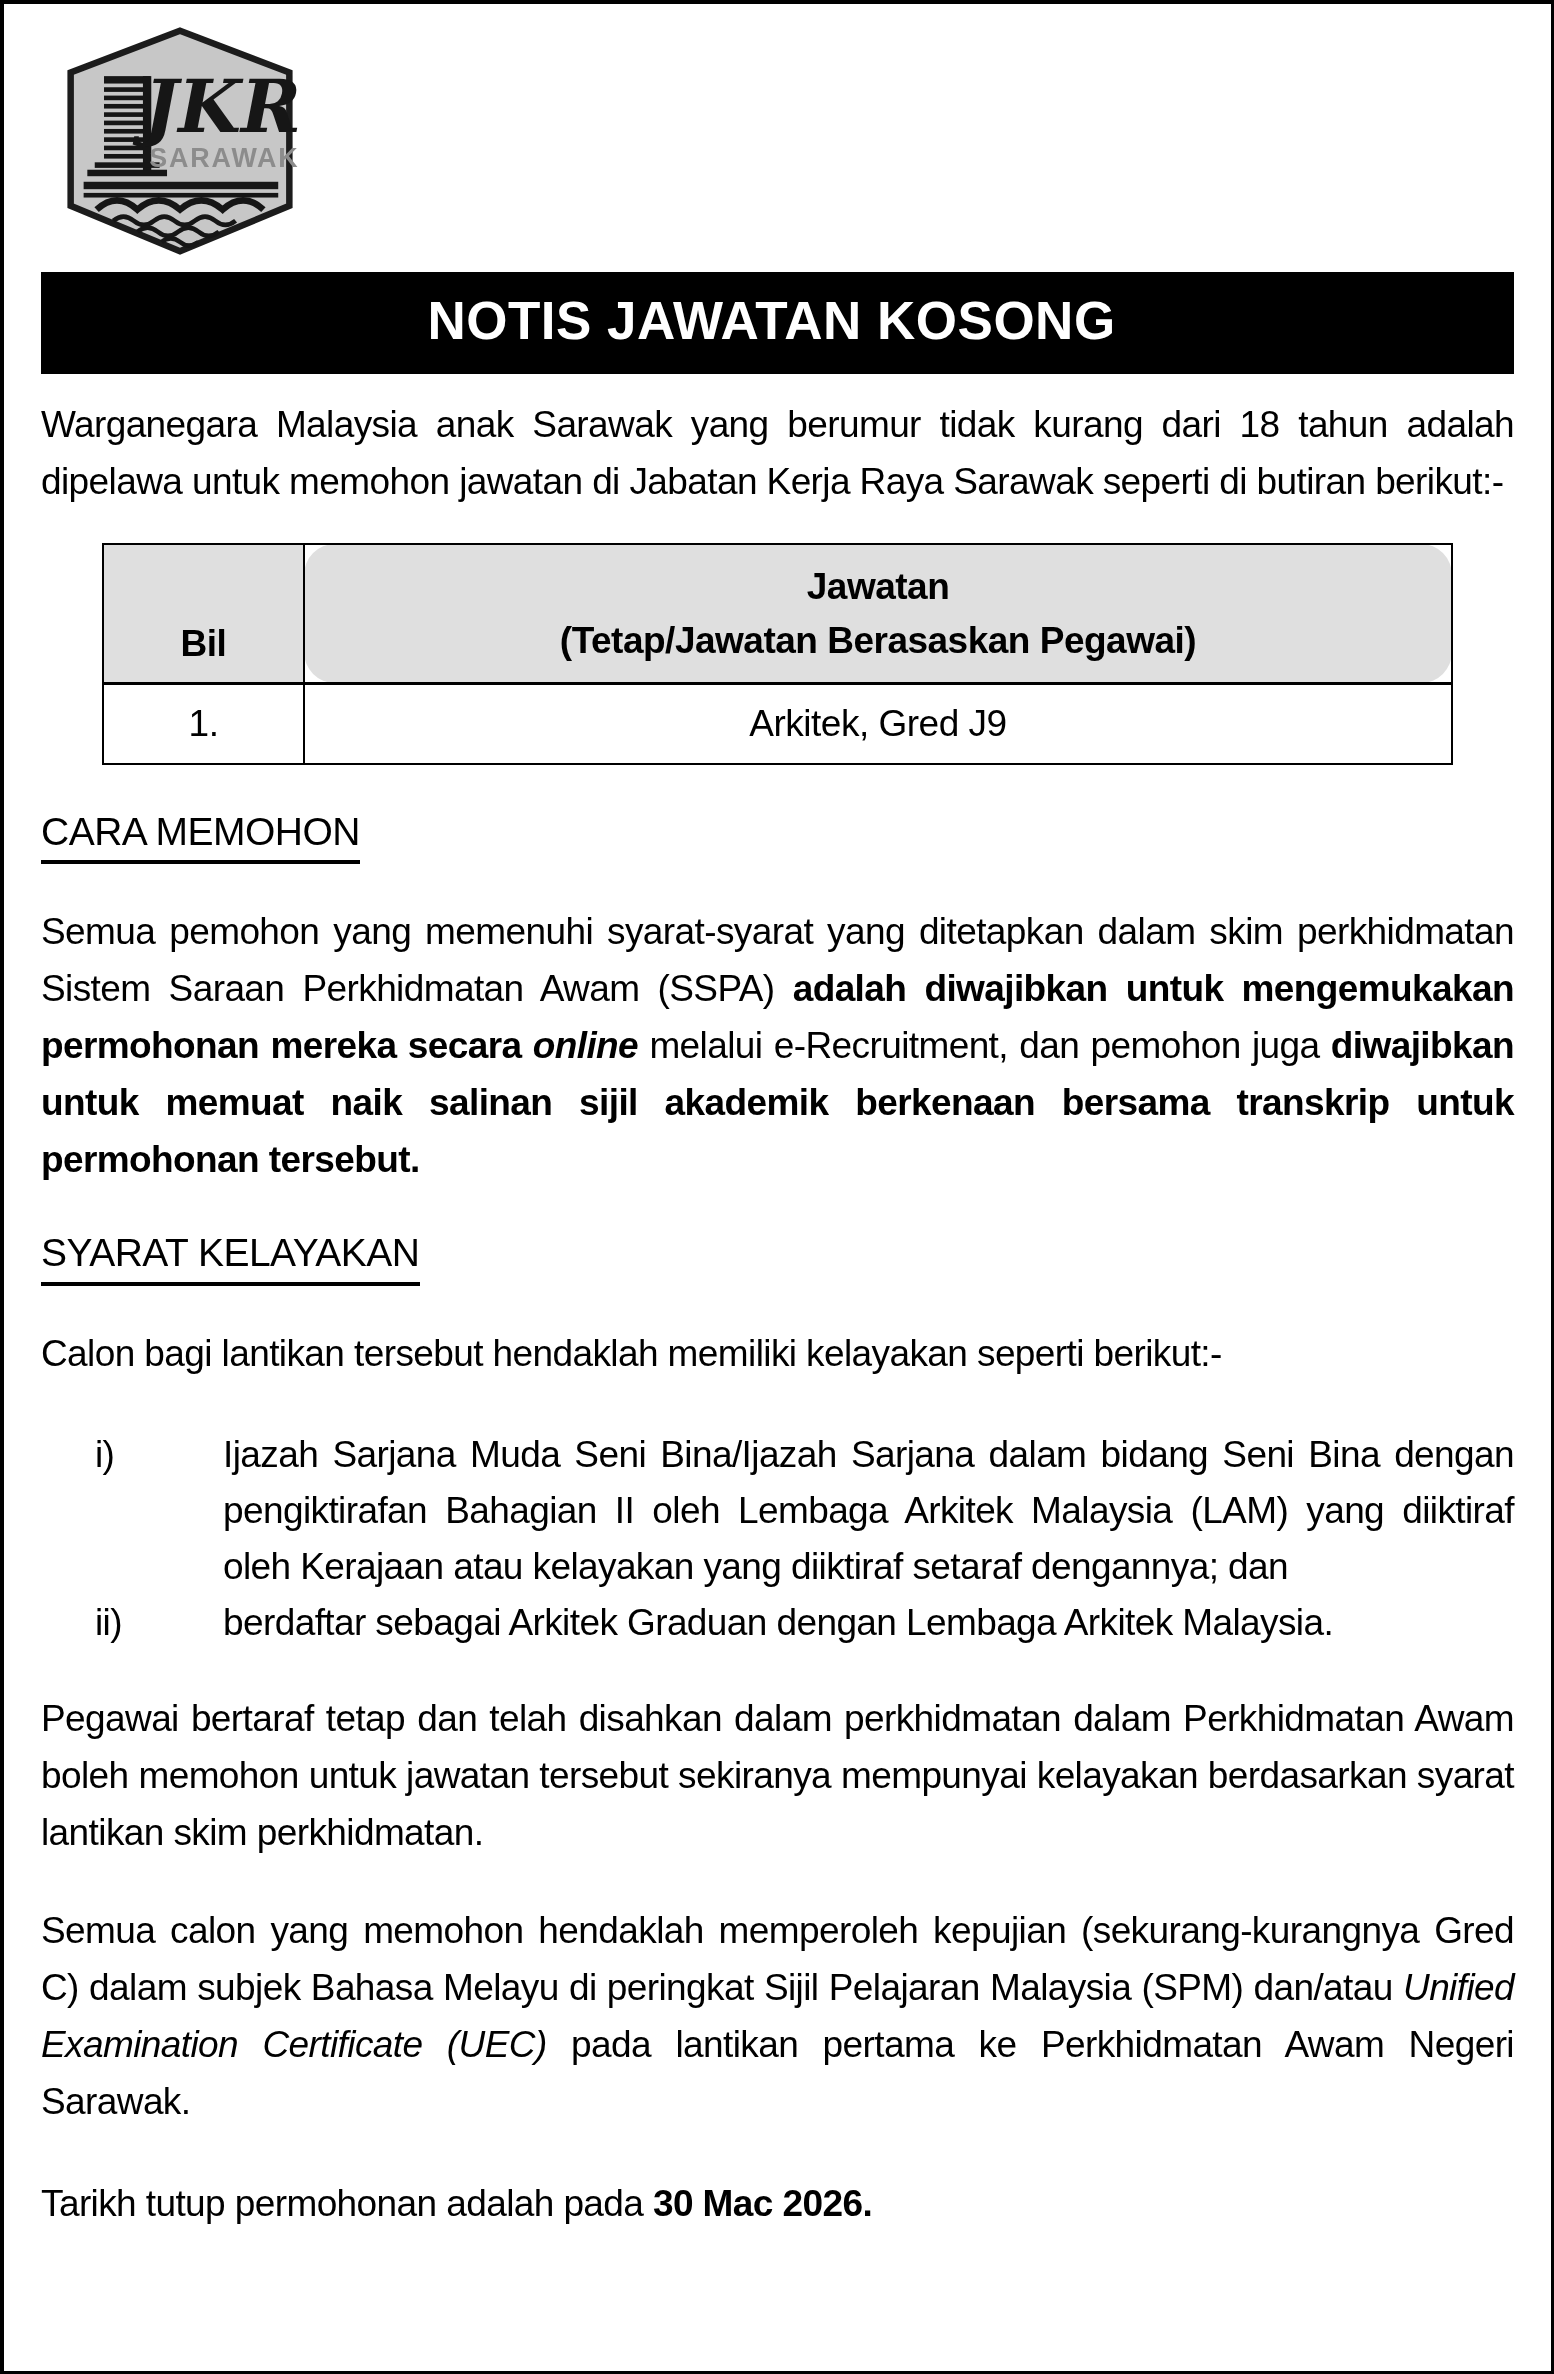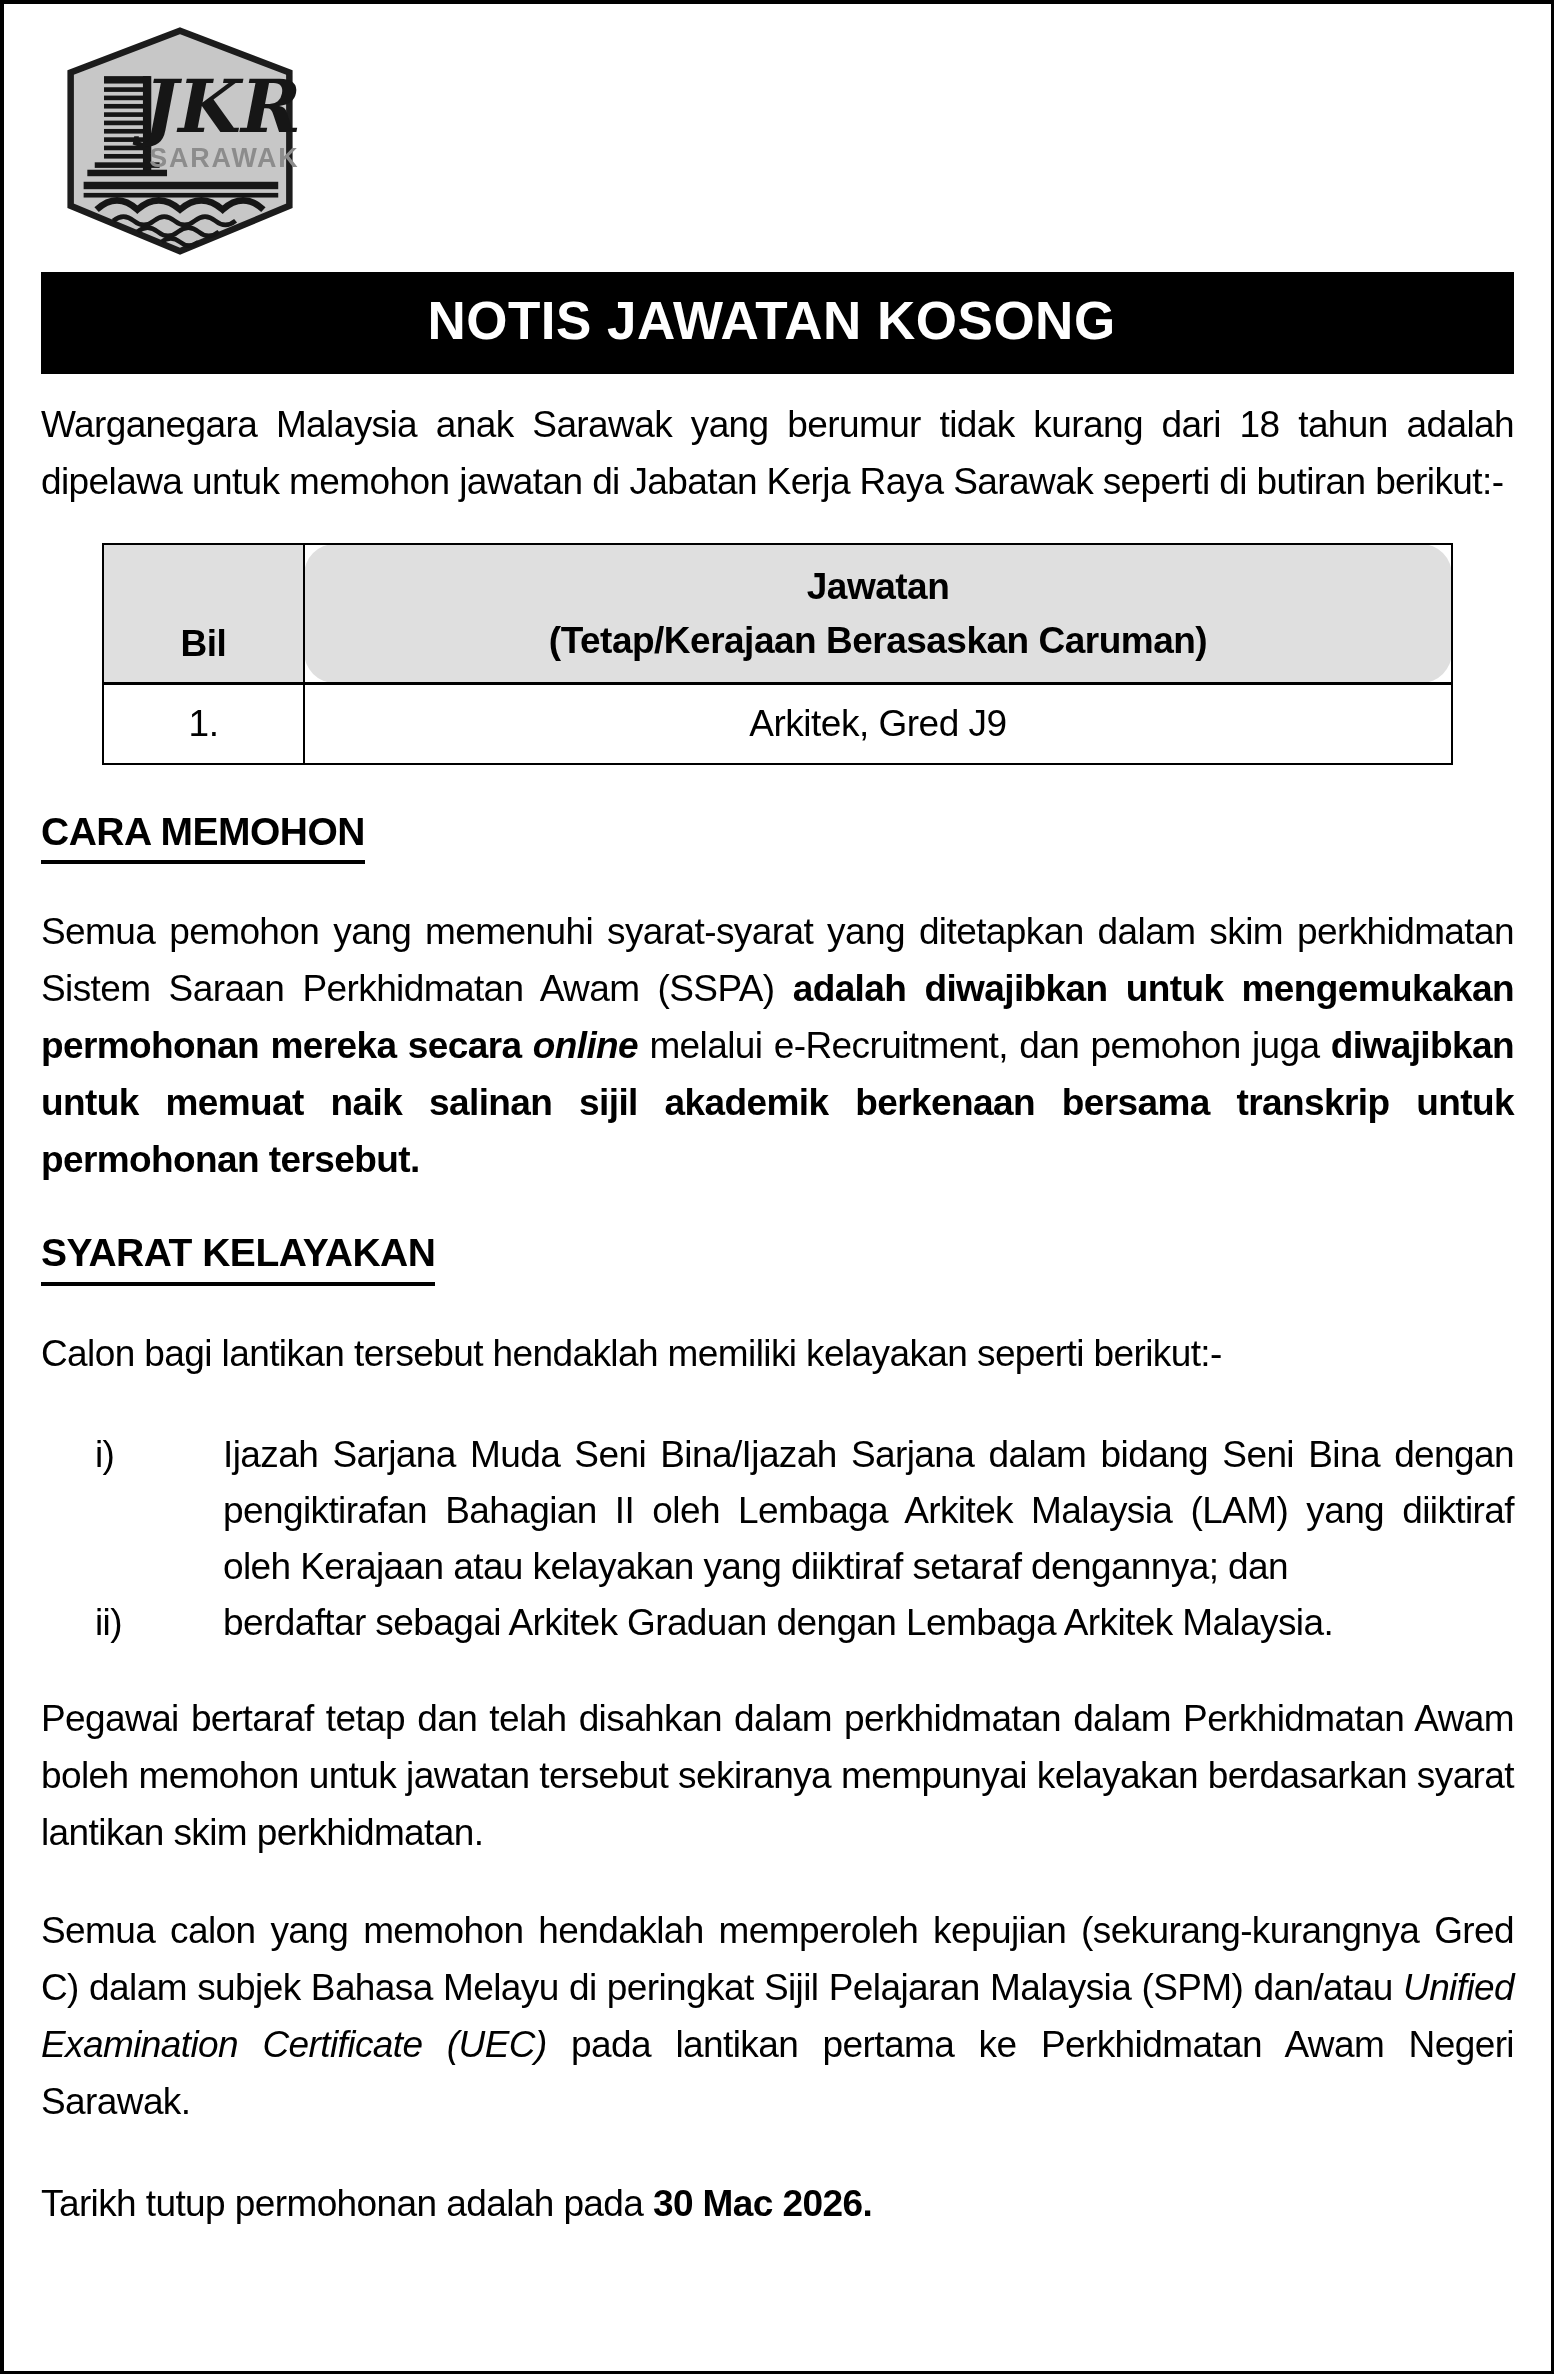--- a/index.html
+++ b/index.html
@@ -58,21 +58,21 @@
     height: 119px;
   }
   th.col-bil { width: 197px; vertical-align: bottom; padding-bottom: 16.7px; text-align: center; }
   th.col-jawatan { vertical-align: middle; text-align: center; }
   th.col-jawatan .hline { line-height: 54px; }
   table.vacancy tbody td { height: 76px; text-align: center; background: #ffffff; }
 
   
   h2.sec {
     font-size: 39px;
-    font-weight: bold;
+    font-weight: normal;
     letter-spacing: -0.5px;
     margin: 0 0 39px 0;
   }
   h2.sec .ul { display: inline-block; border-bottom: 4.6px solid #000000; padding-bottom: 6.5px; }
 
   .mb46 { margin-bottom: 43px; }
   .mb48 { margin-bottom: 45px; }
   .mb44 { margin-bottom: 41px; }
 
   
@@ -126,21 +126,21 @@
   </div>
 
   <p class="para intro">Warganegara Malaysia anak Sarawak yang berumur tidak kurang dari 18 tahun adalah dipelawa untuk memohon jawatan di Jabatan Kerja Raya Sarawak seperti di butiran berikut:-</p>
 
   <table class="vacancy">
     <thead>
       <tr>
         <th class="col-bil" style="background: rgb(223, 223, 223);">Bil</th>
         <th class="col-jawatan" style="background: rgb(223, 223, 223); border-radius: 31px;">
           <div class="hline">Jawatan</div>
-          <div class="hline">(Tetap/Kerajaan Berasaskan Caruman)</div>
+          <div class="hline">(Tetap/Jawatan Berasaskan Pegawai)</div>
         </th>
       </tr>
     </thead>
     <tbody>
       <tr>
         <td>1.</td>
         <td>Arkitek, Gred J9</td>
       </tr>
     </tbody>
   </table>

